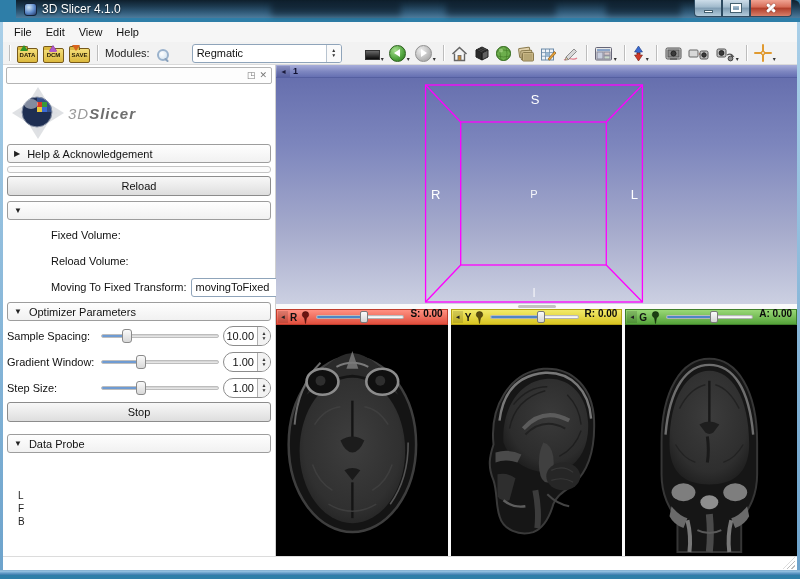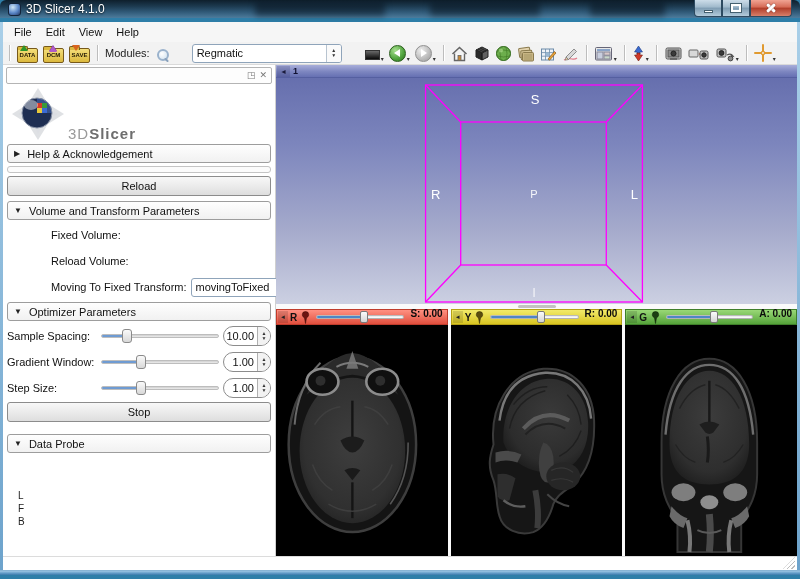--- a/index.html
+++ b/index.html
@@ -1,21 +1,21 @@
 <!DOCTYPE html>
 <html><head>
 <meta charset="utf-8">
 <style>
   * { margin:0; padding:0; box-sizing:border-box; }
   html,body { width:800px; height:579px; overflow:hidden; }
   body { font-family:"Liberation Sans", sans-serif; background:#2e7ea8; position:relative; }
 
   
   .window { position:absolute; left:0; top:0; width:800px; height:575px; border-radius:6px 6px 0 0; overflow:hidden; }
-  .titlebar { position:absolute; left:0; top:0; right:0; height:18px;
+  .titlebar { position:absolute; left:16px; top:0; right:0; height:18px;
     background:linear-gradient(180deg,#0e1f2c 0%,#1d3a50 35%,#2f5876 65%,#4d7c9d 100%);
     display:flex; align-items:center; }
   .glass { position:absolute; top:2px; height:14px; background:rgba(5,15,25,.5); filter:blur(3px); border-radius:2px; }
   .g1 { left:255px; width:130px; }
   .g2 { left:430px; width:110px; }
   .g3 { left:590px; width:75px; }
   .app-icon { width:13px; height:13px; margin:0 5px 0 8px; border-radius:3px;
     background:radial-gradient(circle at 35% 30%, #cfe6f5, #5a87c8 55%, #23355e); border:1px solid #14243a; }
   .title { color:#fff; font-size:12px; text-shadow:0 1px 2px rgba(0,0,0,.8); }
   .winbtns { position:absolute; right:8px; top:0; display:flex; }
@@ -77,21 +77,21 @@
 
   .svg-ic { display:block; margin-bottom:1px; }
 
   
   .main { flex:1; display:flex; background:#e8e8e8; min-height:0; }
 
   
   .panel { width:273px; background:#fff; display:flex; flex-direction:column; padding:2px 3px; border-right:1px solid #d0d0d0; }
   .panel-head { height:17px; border:1px solid #b4b4b4; border-radius:2px; display:flex; align-items:center; justify-content:flex-end; gap:4px; padding-right:4px; background:#fdfdfd; }
   .ph-ic { font-size:9px; line-height:9px; color:#777; cursor:default; }
-  .logo-row { height:58px; display:flex; align-items:flex-end; padding-left:4px; }
+  .logo-row { height:58px; display:flex; align-items:center; padding-left:4px;font-style:italic; }
   .logo-text { font-size:15px; color:#9a9a9a; margin-left:2px; letter-spacing:1px; }
   .lt2 { color:#6e6e6e; font-weight:bold; }
   .chead { height:19px; border:1px solid #9d9d9d; border-radius:3px; background:linear-gradient(180deg,#fefefe,#f1f1f1);
     display:flex; align-items:center; font-size:11px; color:#111; margin:2px 1px; padding-left:6px; }
   .ctri { font-size:8px; color:#222; margin-right:7px; }
   .empty-strip { height:7px; border:1px solid #c4c4c4; border-radius:3px; margin:1px 1px 2px; background:#fbfbfb; }
   .pbtn { height:20px; margin:1px 1px 3px; border:1px solid #8c8c8c; border-radius:3px; font-size:11px; color:#111;
     background:linear-gradient(180deg,#f8f8f8,#dedede); font-family:inherit; }
   .frow { display:flex; align-items:center; height:22px; margin:2px 1px; gap:4px; }
   .flabel2 { flex:1; font-size:11px; color:#111; white-space:nowrap;padding-left:44px; }
@@ -375,21 +375,20 @@
           <span class="ctri">▶</span>
           <span>Help &amp; Acknowledgement</span>
         </div>
 
         <div class="empty-strip"></div>
 
         <button class="pbtn">Reload</button>
 
         <div class="chead">
           <span class="ctri">▼</span>
-          <span>Volume and Transform Parameters</span>
         </div>
 
         <div class="frow">
           <span class="flabel2">Fixed Volume:</span>
         </div>
         <div class="frow">
           <span class="flabel2">Reload Volume:</span>
         </div>
         <div class="frow">
           <span class="flabel2">Moving To Fixed Transform:</span>

